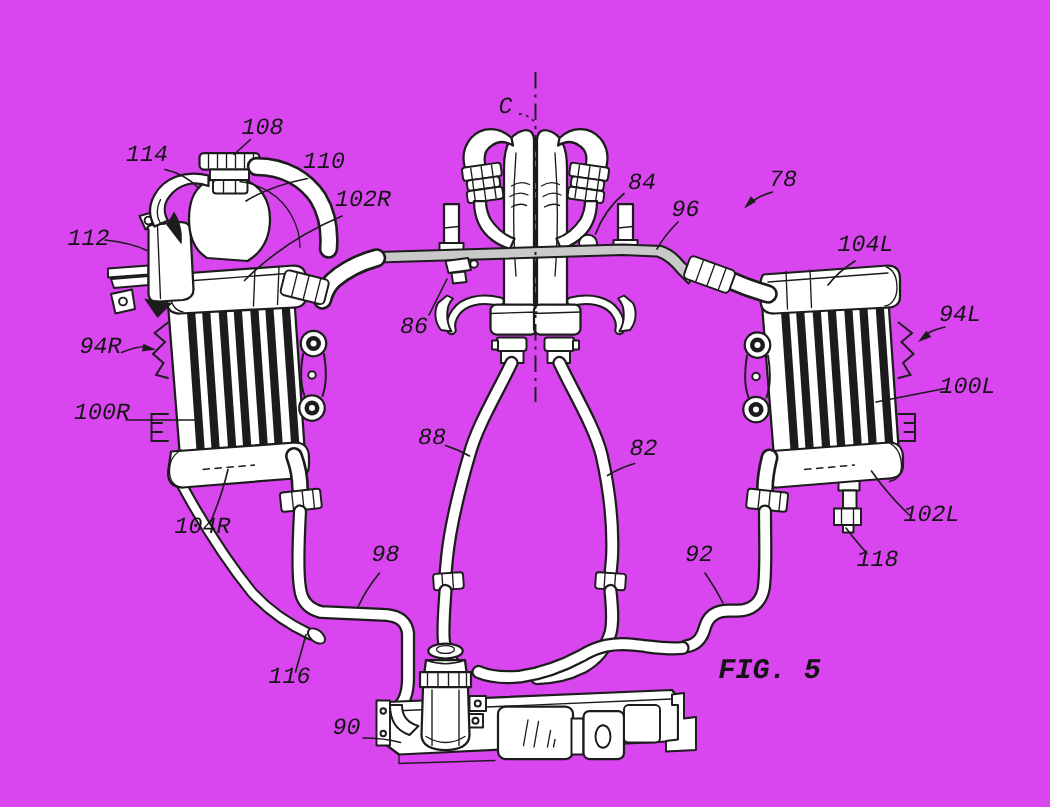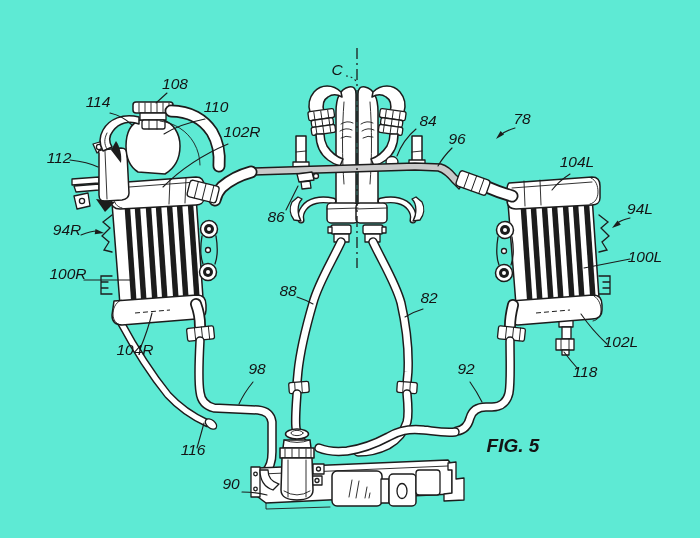--- a/index.html
+++ b/index.html
@@ -1,17 +1,17 @@
 <!DOCTYPE html>
 <html><head>
 <meta charset="utf-8">
 <style>
   html,body { margin:0; padding:0; background:#ffffff; }
-  .stage { position:relative; width:700px; height:538px; background:#5eead4; overflow:hidden;
-           font-family:Liberation Sans, sans-serif; }
+  .stage { position:relative; width:700px; height:538px; background:#d946ef; overflow:hidden;
+           font-family:Liberation Mono, monospace; }
   svg { position:absolute; left:0; top:0; }
   .o   { fill:#ffffff; stroke:#1c1c1c; stroke-width:1.5; stroke-linejoin:round; }
   .o2  { fill:#ffffff; stroke:#1c1c1c; stroke-width:1.3; stroke-linejoin:round; }
   .l   { fill:none; stroke:#1c1c1c; stroke-width:1.3; stroke-linecap:round; }
   .thin{ fill:none; stroke:#1c1c1c; stroke-width:0.9; stroke-linecap:round; }
   .dash{ fill:none; stroke:#1c1c1c; stroke-width:1; stroke-dasharray:5 3; }
   .fin { fill:none; stroke:#1c1c1c; stroke-width:5.5; }
   .hB  { fill:none; stroke:#1c1c1c; stroke-width:9.5; stroke-linecap:round; }
   .hW  { fill:none; stroke:#ffffff; stroke-width:6.5; stroke-linecap:round; }
   .h8B { fill:none; stroke:#1c1c1c; stroke-width:8;  stroke-linecap:round; }

